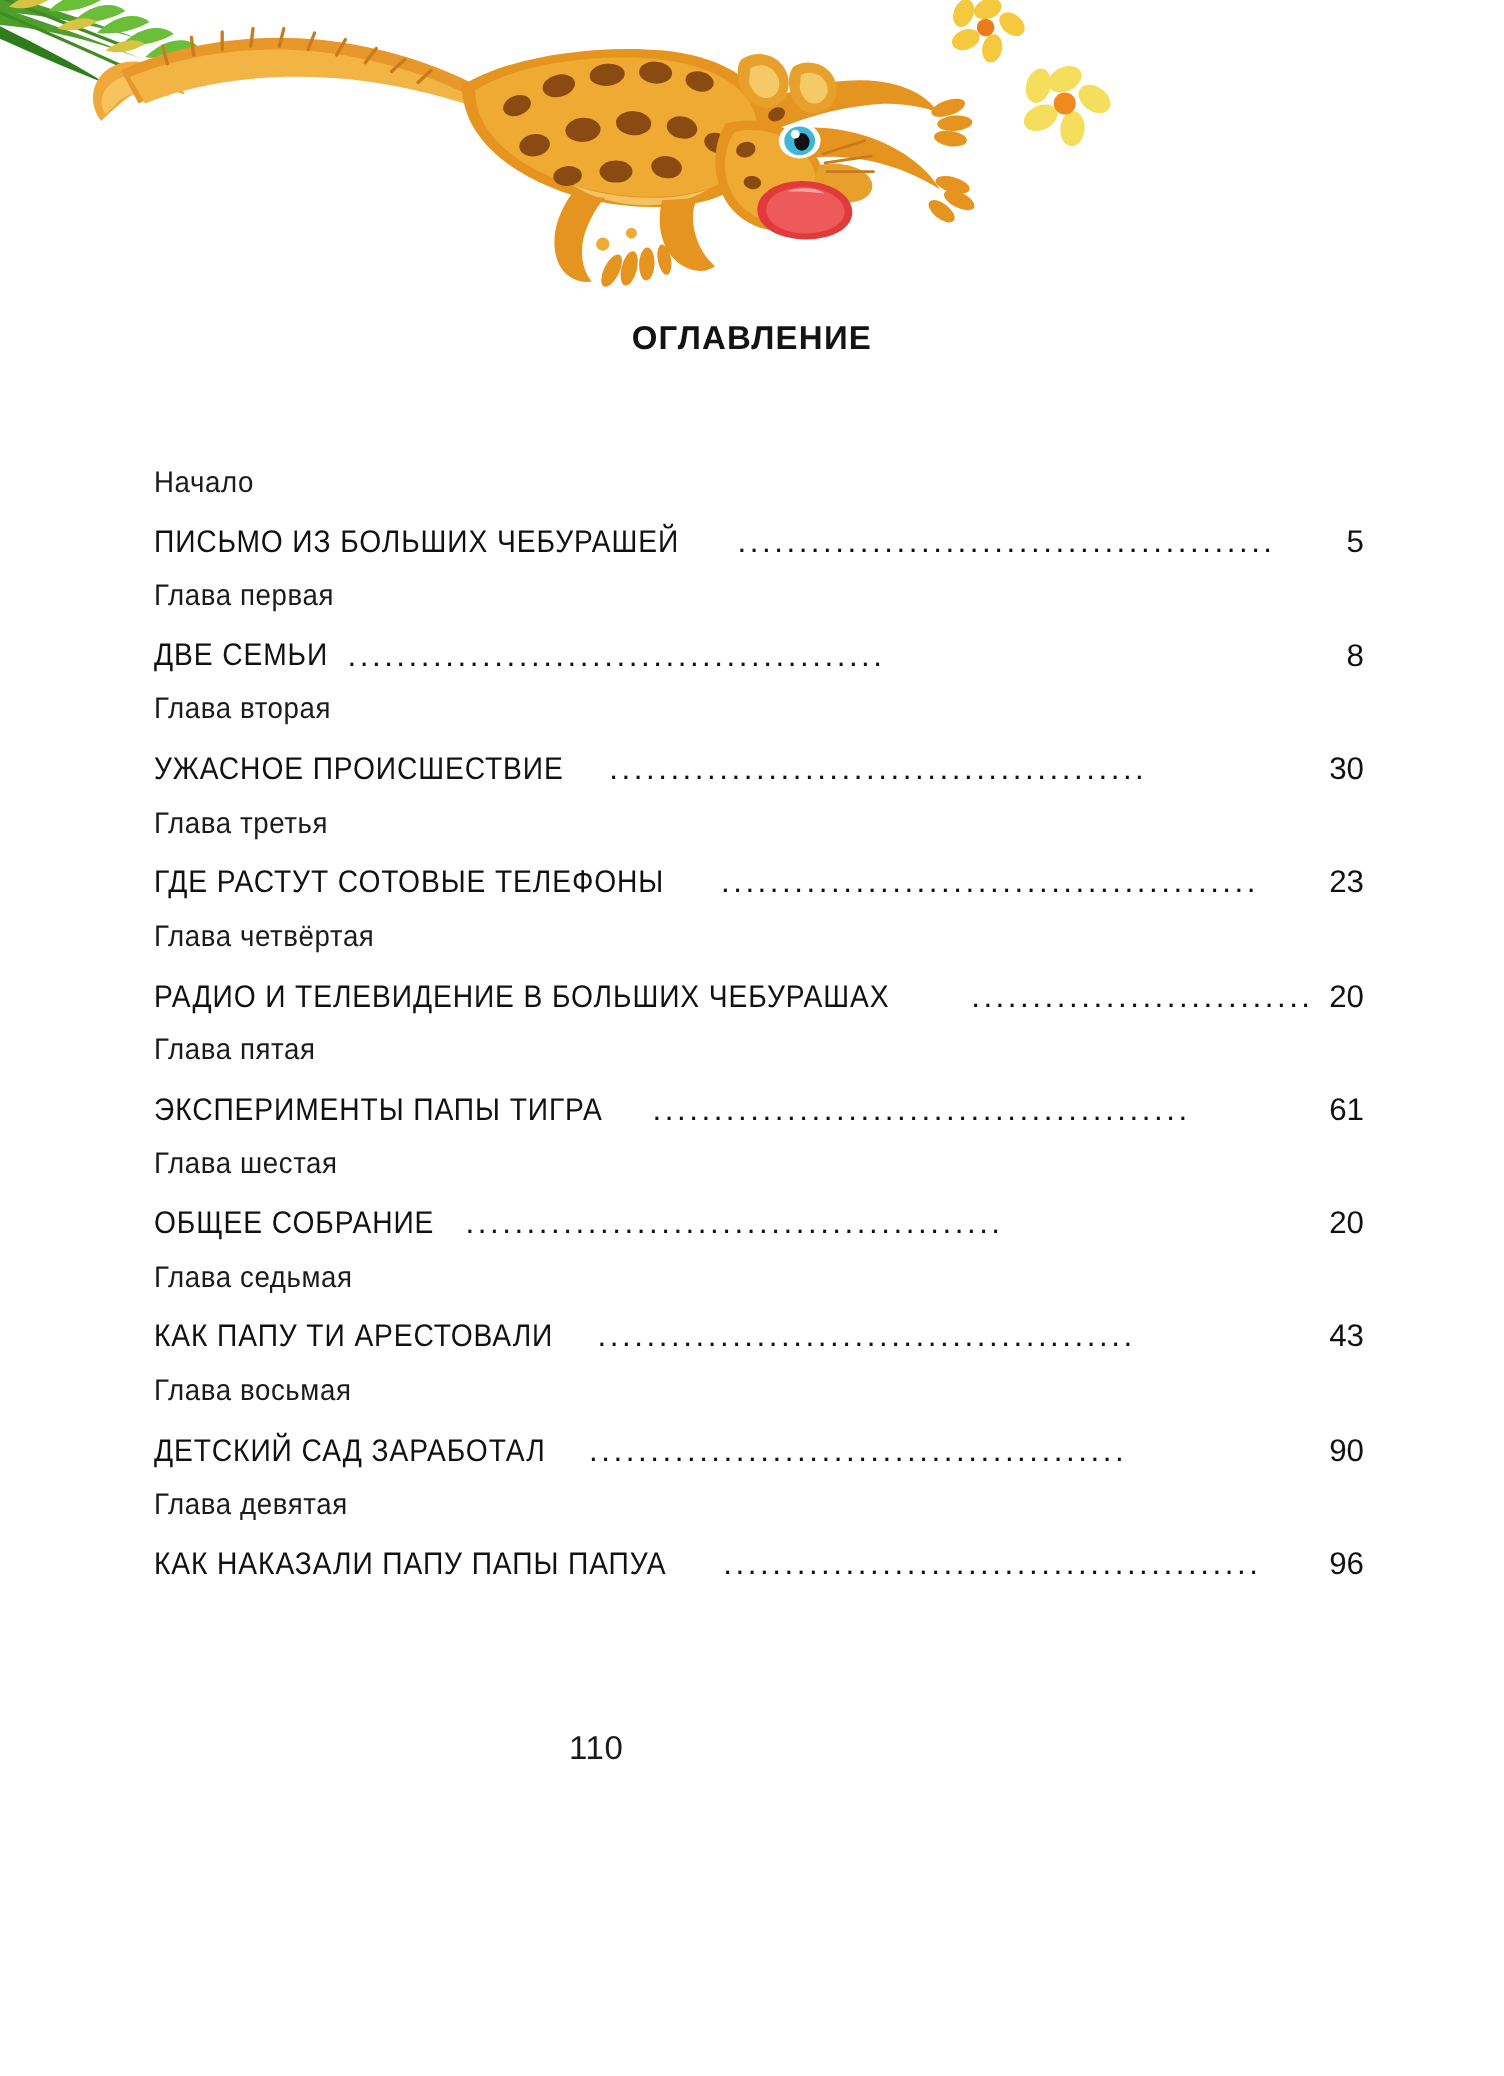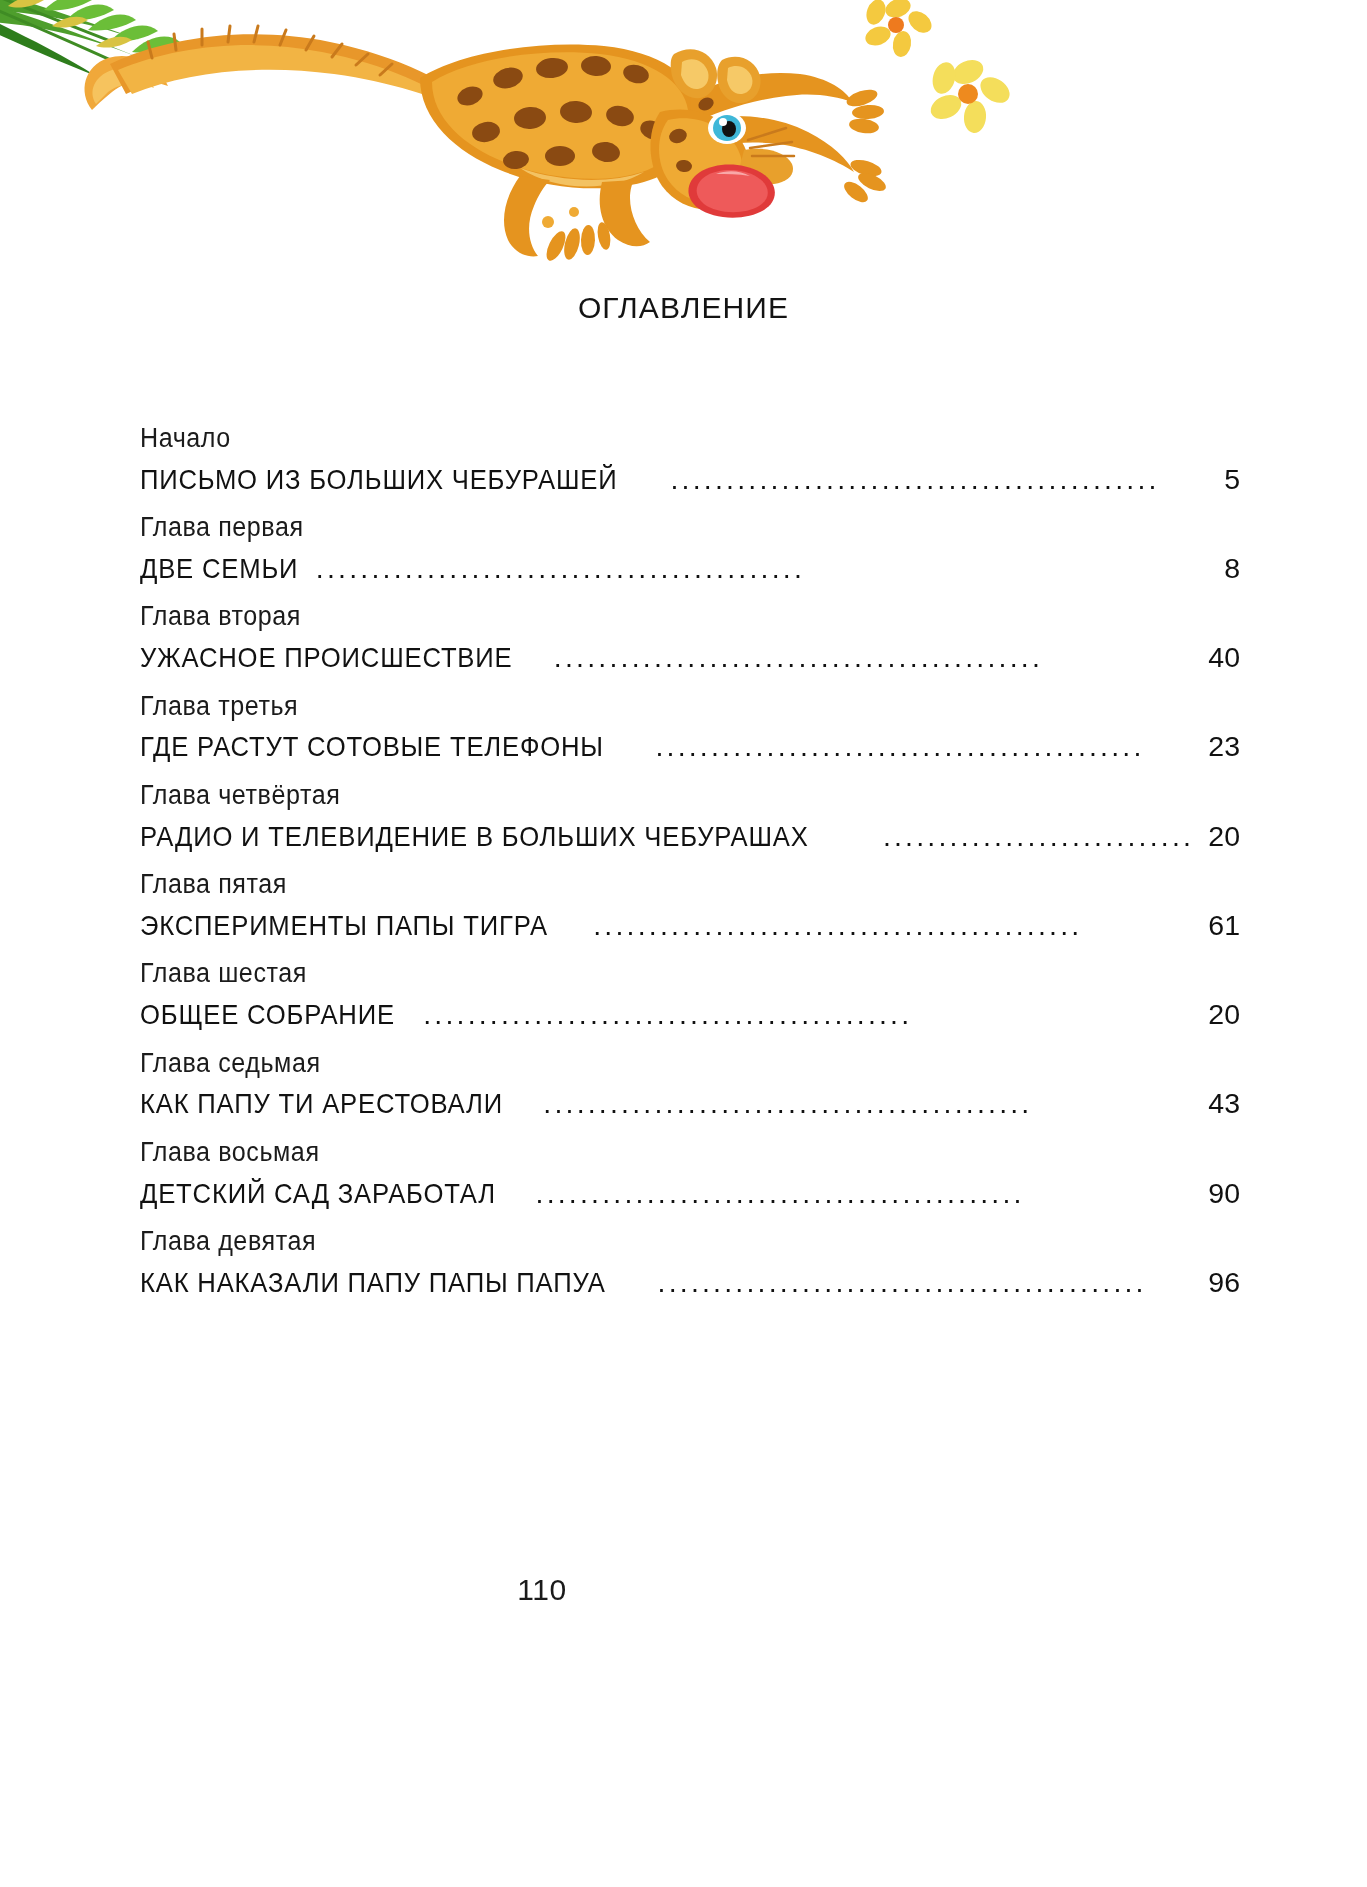--- a/index.html
+++ b/index.html
@@ -28,21 +28,21 @@
   .illustration svg { display: block; }
 
   
   .toc-title {
     position: absolute;
     left: 0;
     top: 291px;
     width: 1367px;
     text-align: center;
     font-family: "Liberation Sans", sans-serif;
-    font-weight: normal;
+    font-weight: bold;
     font-size: 30px;
     letter-spacing: 1.1px;
     color: #131313;
   }
 
   
   .toc {
     position: absolute;
     left: 140px;
     top: 421px;
@@ -60,21 +60,21 @@
     letter-spacing: 0.6px;
     transform: scaleX(0.93);
     transform-origin: left center;
     white-space: nowrap;
   }
   .entry-line {
     display: flex;
     align-items: flex-end;
     width: 100%;
     line-height: 1.32;
-    margin-top: 4px;
+    margin-top: 18px;
     justify-content: center;
   }
   .entry-title {
     font-family: "Liberation Sans", sans-serif;
     font-size: 28.5px;
     font-weight: 400;
     color: #111111;
     letter-spacing: 0.9px;
     white-space: nowrap;
     transform: scaleX(0.9);
@@ -314,21 +314,21 @@
       <span class="leader">............................................</span>
       <span class="entry-page">8</span>
     </div>
   </div>
 
   <div class="toc-entry">
     <div class="chapter-label">Глава вторая</div>
     <div class="entry-line">
       <span class="entry-title">УЖАСНОЕ ПРОИСШЕСТВИЕ</span>
       <span class="leader">............................................</span>
-      <span class="entry-page">40</span>
+      <span class="entry-page">30</span>
     </div>
   </div>
 
   <div class="toc-entry">
     <div class="chapter-label">Глава третья</div>
     <div class="entry-line">
       <span class="entry-title">ГДЕ РАСТУТ СОТОВЫЕ ТЕЛЕФОНЫ</span>
       <span class="leader">............................................</span>
       <span class="entry-page">23</span>
     </div>

